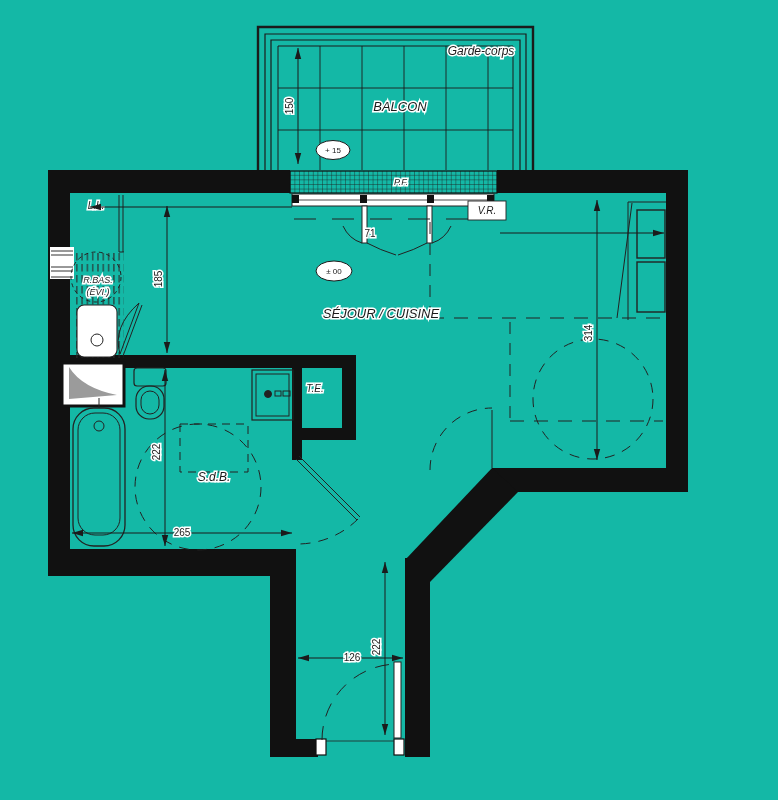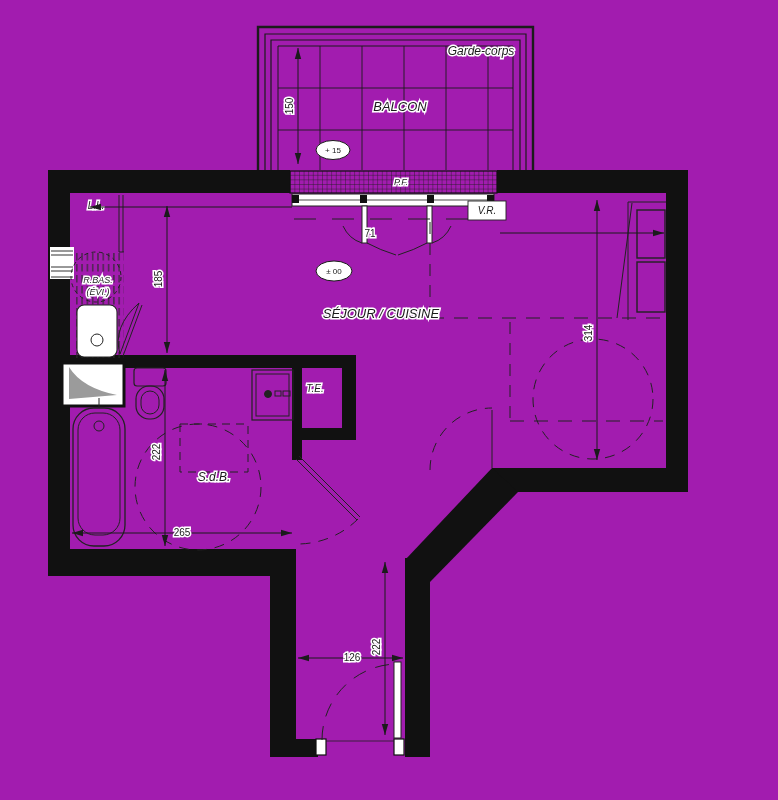--- a/index.html
+++ b/index.html
@@ -1,16 +1,16 @@
 <!DOCTYPE html>
 <html><head>
 <meta charset="utf-8">
 <style>
   html,body{margin:0;padding:0;background:#ffffff;}
-  .plan{position:relative;width:778px;height:800px;background:#a21caf;
+  .plan{position:relative;width:778px;height:800px;background:#14b8a6;
         font-family:"Liberation Sans",sans-serif;overflow:hidden;}
   svg{position:absolute;left:0;top:0;}
   text{fill:#1b1b1b;}
   .lbl{font-style:italic;}
   .lbl-lg{font-size:13px;}
   .lbl-md{font-size:12px;}
   .lbl-sm{font-size:10px;}
   .lbl-xs{font-size:9px;}
   .dim{font-size:10px;font-style:normal;}
   .dim-xs{font-size:8px;}

